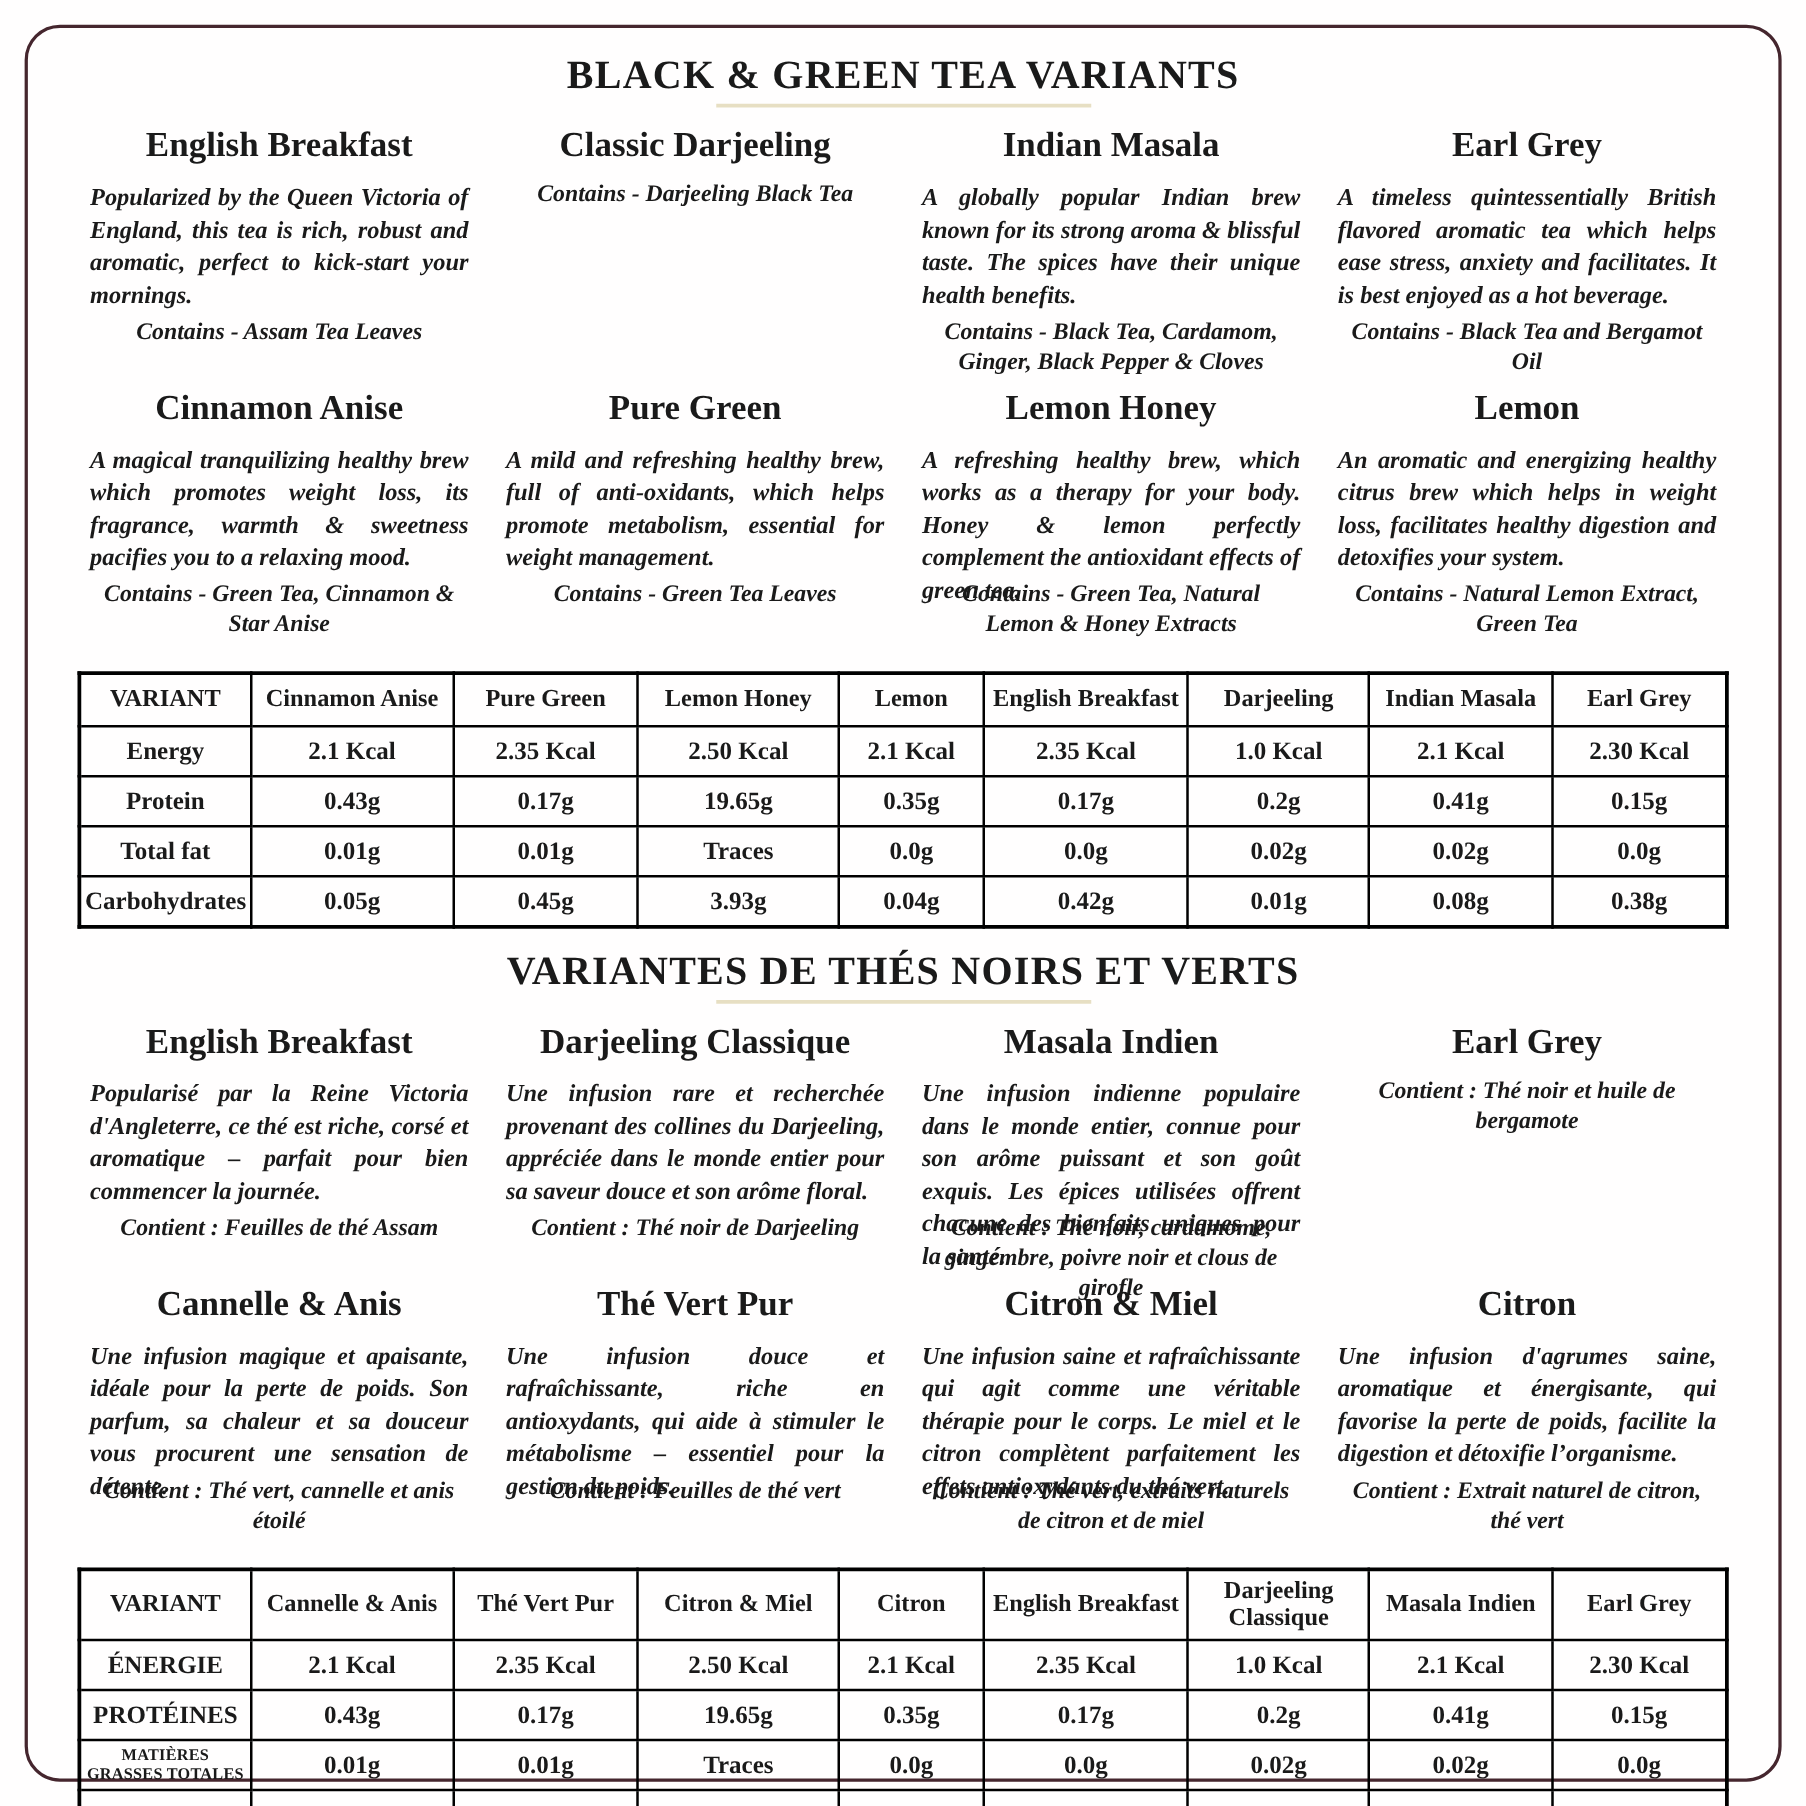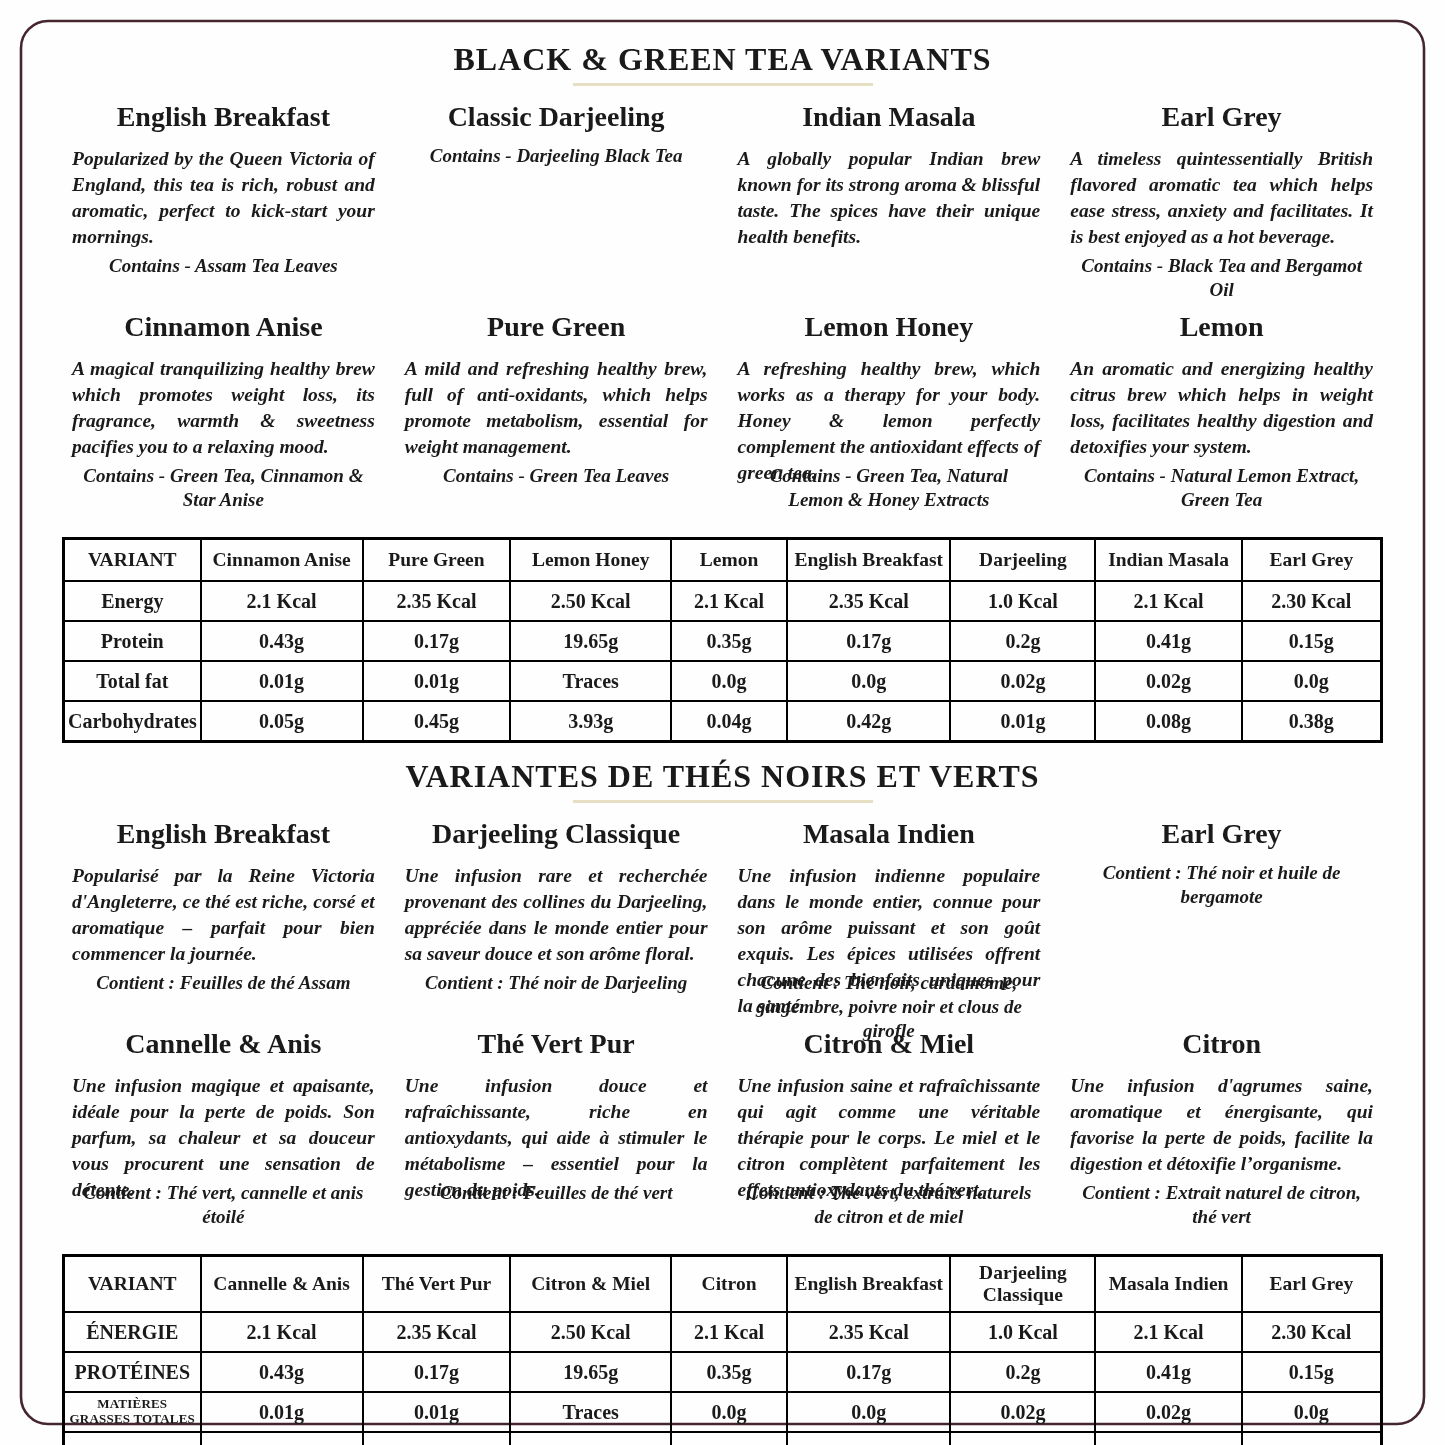--- a/index.html
+++ b/index.html
@@ -122,20 +122,21 @@
           <p class="tea-desc">Popularized by the Queen Victoria of England, this tea is rich, robust and aromatic, perfect to kick-start your mornings.</p>
           <p class="tea-contains">Contains - Assam Tea Leaves</p>
         </div>
         <div class="tea-card">
           <h2 class="tea-name">Classic Darjeeling</h2>
           <p class="tea-contains">Contains - Darjeeling Black Tea</p>
         </div>
         <div class="tea-card">
           <h2 class="tea-name">Indian Masala</h2>
           <p class="tea-desc">A globally popular Indian brew known for its strong aroma &amp; blissful taste. The spices have their unique health benefits.</p>
+          <p class="tea-contains">Contains - Black Tea, Cardamom, Ginger, Black Pepper &amp; Cloves</p>
         </div>
         <div class="tea-card">
           <h2 class="tea-name">Earl Grey</h2>
           <p class="tea-desc">A timeless quintessentially British flavored aromatic tea which helps ease stress, anxiety and facilitates. It is best enjoyed as a hot beverage.</p>
           <p class="tea-contains">Contains - Black Tea and Bergamot Oil</p>
         </div>
         <div class="tea-card">
           <h2 class="tea-name">Cinnamon Anise</h2>
           <p class="tea-desc">A magical tranquilizing healthy brew which promotes weight loss, its fragrance, warmth &amp; sweetness pacifies you to a relaxing mood.</p>
           <p class="tea-contains">Contains - Green Tea, Cinnamon &amp; Star Anise</p>

